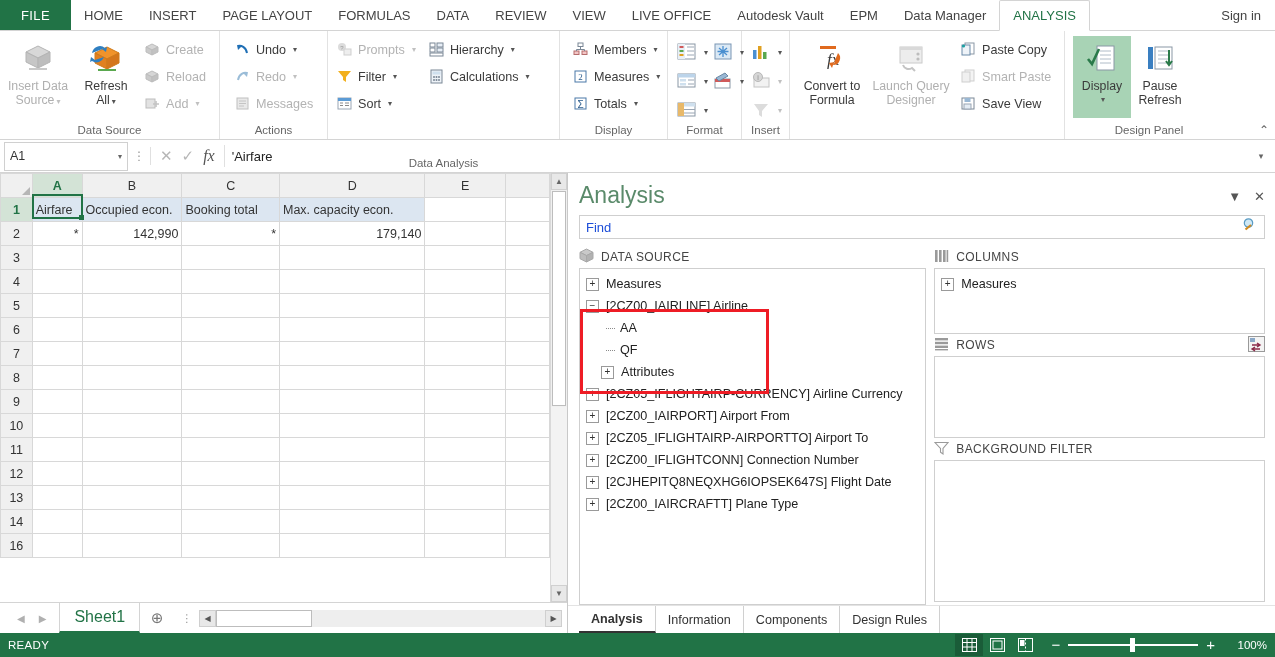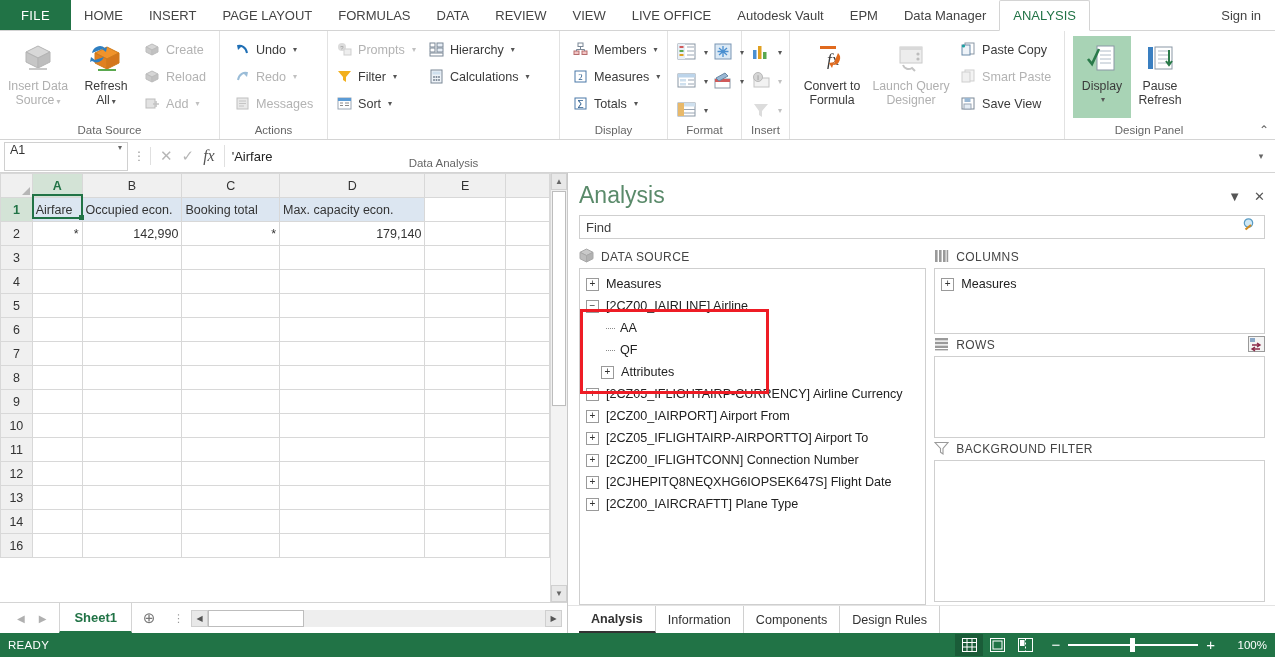--- a/index.html
+++ b/index.html
@@ -57,21 +57,21 @@
   .designbtn { display: flex; flex-direction: column; align-items: center; width: 58px;
                font-size: 12.3px; color: #3b3b3b; line-height: 14px; text-align: center;
                padding: 3px 0 0 0; height: 82px; }
   .designbtn.sel { background: #a8d3b5; }
   .designbtn .ico { height: 40px; display: flex; align-items: center; justify-content: center; }
 
   
   .fbar { height: 33px; display: flex; align-items: center; background: #ffffff;
           border-bottom: 1px solid #d4d4d4; padding: 0 4px; }
   .namebox { width: 124px; height: 29px; border: 1px solid #d0d0d0; background: #ffffff;
-             display: flex; align-items: flex-start; padding: 0 5px; font-size: 12.5px; color: #333; }
+             display: flex; align-items: center; padding: 0 5px; font-size: 12.5px; color: #333; }
   .namebox .nb-caret { margin-left: auto; font-size: 8px; color: #666; }
   .fdots { width: 22px; text-align: center; color: #999; font-size: 12px; letter-spacing: 0; }
   .fbtns { display: flex; align-items: center; gap: 9px; padding: 0 9px;
            border-left: 1px solid #e0e0e0; }
   .fbtn { font-size: 15px; color: #b6b6b6; }
   .fx { font-style: italic; font-family: "Liberation Serif", serif; font-size: 16px; color: #555; }
   .finput { flex: 1; height: 22px; display: flex; align-items: center; padding: 0 7px;
             font-size: 13px; color: #222; border-left: 1px solid #e0e0e0; }
   .fexpand { width: 20px; text-align: center; font-size: 9px; color: #666; }
 
@@ -105,43 +105,43 @@
              display: flex; flex-direction: column; }
   .vs-btn { height: 17px; display: flex; align-items: center; justify-content: center;
             font-size: 8px; color: #666; background: #e8e8e8; border: 1px solid #d0d0d0; }
   .vs-thumb { height: 215px; background: #ffffff; border: 1px solid #bdbdbd; margin: 1px 1px; }
   .vs-track { flex: 1; background: #f3f3f3; }
 
   
   .sheettabs { height: 31px; display: flex; align-items: center; background: #ffffff;
                border-top: 1px solid #d4d4d4; padding-left: 4px; }
   .navarrows { display: flex; gap: 14px; padding: 0 13px; color: #b0b0b0; font-size: 10px; }
-  .stab { padding: 0 14px; height: 30px; display: flex; align-items: center; font-size: 13px;
-          font-weight: bold; color: #217346; background: #ffffff;
+  .stab { padding: 0 14px; height: 30px; display: flex; align-items: center; font-size: 16px;
+          font-weight: normal; color: #217346; background: #ffffff;
           border-left: 1px solid #d4d4d4; border-right: 1px solid #d4d4d4;
           border-bottom: 2px solid #217346; }
   .addsheet { width: 34px; display: flex; align-items: center; justify-content: center;
               font-size: 15px; color: #777; }
   .tabdots { color: #999; font-size: 11px; padding: 0 7px; }
   .hscroll { flex: 1; display: flex; align-items: center; height: 17px; margin-right: 5px; }
   .hs-btn { width: 17px; height: 17px; display: flex; align-items: center; justify-content: center;
             font-size: 8px; color: #555; background: #e8e8e8; border: 1px solid #cfcfcf; }
   .hs-thumb { width: 96px; height: 17px; background: #ffffff; border: 1px solid #bdbdbd; }
   .hs-track { flex: 1; height: 17px; background: #eeeeee; }
 
   
   .panel { flex: 1; display: flex; flex-direction: column; background: #ffffff; min-width: 0; }
   .panel-head { display: flex; align-items: flex-start; padding: 8px 10px 0 11px; }
   .panel-title { font-size: 23px; color: #5a8a6a; font-weight: normal; line-height: 28px; }
   .panel-ctrls { margin-left: auto; display: flex; gap: 13px; padding-top: 8px; }
   .pc { font-size: 13px; color: #555; }
 
   .findbar { margin: 6px 10px 0 11px; height: 24px; border: 1px solid #cfcfcf; display: flex;
              align-items: center; padding: 0 6px; }
-  .findbar .ftext { font-size: 13px; color: #404040; }
+  .findbar .ftext { font-size: 13px; color: #1d4ed8; }
   .findbar .fico { margin-left: auto; }
 
   .panel-cols { flex: 1; display: flex; min-height: 0; padding: 7px 10px 0 11px; gap: 8px; }
   .pcol { flex: 1; display: flex; flex-direction: column; min-width: 0; }
   .sect-head { display: flex; align-items: center; gap: 7px; height: 22px;
                font-size: 12px; color: #444; letter-spacing: .4px; }
   .sect-head .sh-extra { margin-left: auto; }
   .sectbox { border: 1px solid #cfcfcf; background: #ffffff; overflow: hidden; }
   .sectbox.grow { flex: 1; min-height: 0; }
 

